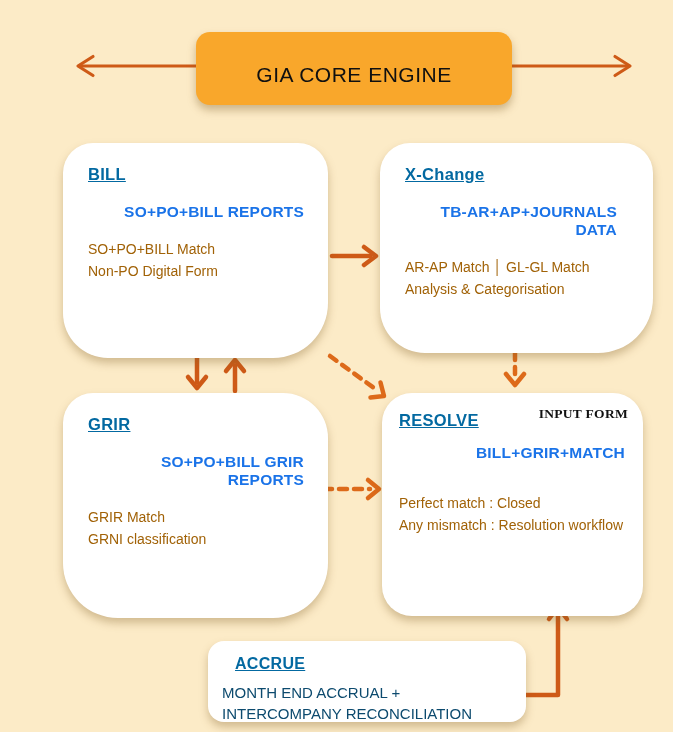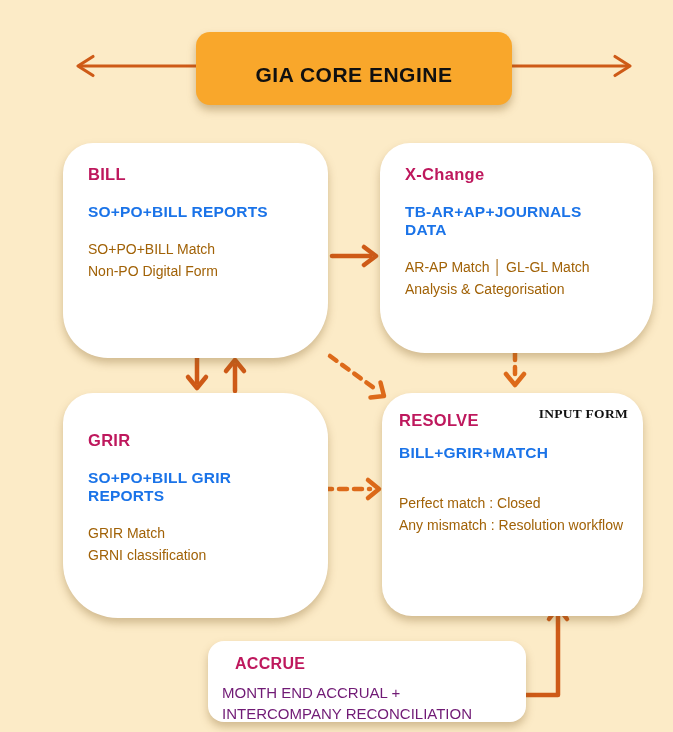--- a/index.html
+++ b/index.html
@@ -17,56 +17,58 @@
     position:absolute;left:0;top:0;width:673px;height:732px;
     pointer-events:none;
   }
   .card{
     position:absolute;
     background:#ffffff;
     box-shadow:0 5px 9px rgba(130,95,40,0.35);
     box-sizing:border-box;
   }
   .card .title{
-    font-size:16.5px;font-weight:700;color:#be185d;
+    font-size:16.5px;font-weight:700;color:#0369a1;
     letter-spacing:0.3px;
     margin:0 0 19px 0;
+    text-decoration:underline;
   }
   .card .subtitle{
     font-size:15.5px;font-weight:700;color:#1A73E8;
     letter-spacing:0.2px;
     margin:0 0 17px 0;
+    text-align:right;
   }
   .card .line{
     font-size:14px;font-weight:400;color:#a16207;
     line-height:22px;margin:0;
   }
   .header-box{
     position:absolute;left:196px;top:32px;width:316px;height:73px;
     background:#F9A72B;border-radius:14px;
     box-shadow:0 5px 9px rgba(130,95,40,0.4);
     display:flex;align-items:center;justify-content:center;
   }
   .header-box .header-title{
-    font-size:21px;font-weight:700;color:#101010;letter-spacing:0.5px;margin-top:12px;
+    font-size:21px;font-weight:400;color:#101010;letter-spacing:0.5px;margin-top:12px;
   }
   .box-bill{left:63px;top:143px;width:265px;height:215px;border-radius:30px 30px 55px 45px;padding:22px 24px 0 25px;}
   .box-xchange{left:380px;top:143px;width:273px;height:210px;border-radius:30px 30px 55px 45px;padding:22px 36px 0 25px;}
-  .box-grir{left:63px;top:393px;width:265px;height:225px;border-radius:30px 45px 55px 55px;padding:38px 24px 0 25px;}
+  .box-grir{left:63px;top:393px;width:265px;height:225px;border-radius:30px 45px 55px 55px;padding:22px 24px 0 25px;}
   .box-resolve{left:382px;top:393px;width:261px;height:223px;border-radius:30px;padding:18px 18px 0 17px;}
   .box-accrue{left:208px;top:641px;width:318px;height:81px;border-radius:16px;padding:12px 14px 6px 14px;}
   .box-resolve .title{margin-bottom:14px;}
   .box-resolve .subtitle{margin-bottom:30px;}
   .box-resolve .group2{margin-top:9px;}
   .resolve-badge{
     position:absolute;top:13px;right:15px;
     font-size:13.5px;font-weight:700;color:#111;letter-spacing:0.3px;font-family:Liberation Serif, serif;
   }
   .box-accrue .title{font-size:16px;margin:2px 0 9px 13px;letter-spacing:0.3px;}
-  .box-accrue .line{font-size:15px;line-height:21px;color:#701a75;}
+  .box-accrue .line{font-size:15px;line-height:21px;color:#0c4a6e;}
 </style>
 </head>
 <body>
 
 <div class="canvas">
 
   <svg class="arrow-layer" viewBox="0 0 673 732">
     <g stroke="#CE5A17" fill="none" stroke-linecap="round" stroke-linejoin="round">
       <g stroke-width="3.2">
         <path d="M196,66 L80,66"></path>

